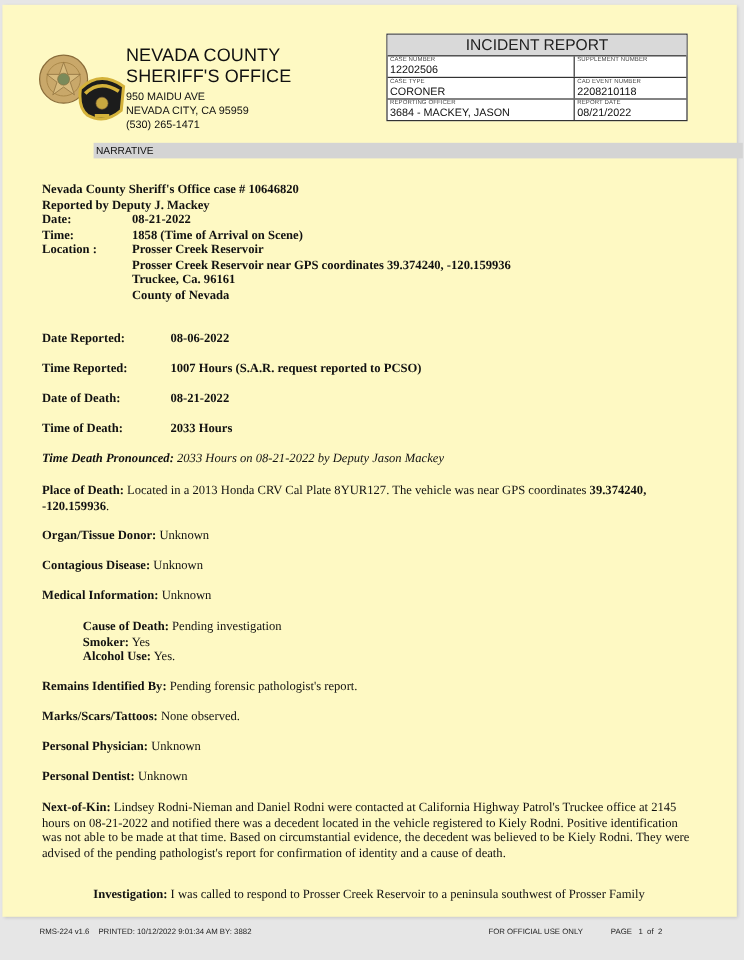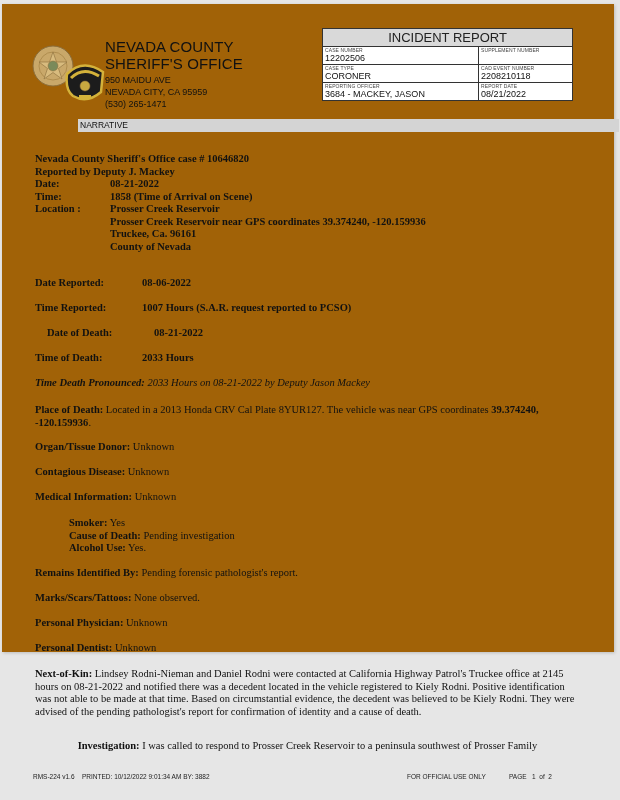--- a/index.html
+++ b/index.html
@@ -4,22 +4,22 @@
 <style>
   html, body { margin: 0; padding: 0; }
   body {
     width: 620px; height: 800px; overflow: hidden;
     background: #e6e6e6;
     font-family: "Liberation Serif", serif;
     color: #111;
     position: relative;
   }
   .page {
-    position: absolute; left: 2px; top: 4px; width: 612px; height: 648px;
-    background: #a16207;
+    position: absolute; left: 2px; top: 4px; width: 612px; height: 760px;
+    background: #fef9c3;
     box-shadow: 1px 1px 3px rgba(0,0,0,0.18);
   }
   .sans { font-family: "Liberation Sans", sans-serif; }
   .logo { position: absolute; left: 29px; top: 40px; width: 78px; height: 60px; }
   .agency { position: absolute; left: 103px; top: 34px; }
   .agency .name { font-size: 15px; line-height: 17px; color: #111; letter-spacing: 0.1px; }
   .agency .addr { font-size: 9px; line-height: 12px; margin-top: 2px; }
 
   .incident {
     position: absolute; left: 320px; top: 24px; width: 249px;
@@ -144,21 +144,21 @@
   </div>
 
   <div class="kv" style="top:273px;">
     <span class="k">Date Reported:</span>
     <span class="v">08-06-2022</span>
   </div>
   <div class="kv" style="top:298px;">
     <span class="k">Time Reported:</span>
     <span class="v">1007 Hours (S.A.R. request reported to PCSO)</span>
   </div>
-  <div class="kv" style="top:323px;margin-left:12px;">
+  <div class="kv" style="top:323px;">
     <span class="k">Date of Death:</span>
     <span class="v">08-21-2022</span>
   </div>
   <div class="kv" style="top:348px;">
     <span class="k">Time of Death:</span>
     <span class="v">2033 Hours</span>
   </div>
 
   <div class="para" style="top:373px;font-style:italic;">
     <span class="b">Time Death Pronounced:</span><span> 2033 Hours on 08-21-2022 by Deputy Jason Mackey</span>
@@ -170,22 +170,22 @@
     <span class="b">Organ/Tissue Donor:</span><span> Unknown</span>
   </div>
   <div class="para" style="top:462px;">
     <span class="b">Contagious Disease:</span><span> Unknown</span>
   </div>
   <div class="para" style="top:487px;">
     <span class="b">Medical Information:</span><span> Unknown</span>
   </div>
 
   <div class="indent" style="top:513px;">
+    <div><span class="b">Cause of Death:</span><span> Pending investigation</span></div>
     <div><span class="b">Smoker:</span><span> Yes</span></div>
-    <div><span class="b">Cause of Death:</span><span> Pending investigation</span></div>
     <div><span class="b">Alcohol Use:</span><span> Yes.</span></div>
   </div>
 
   <div class="para" style="top:563px;">
     <span class="b">Remains Identified By:</span><span> Pending forensic pathologist's report.</span>
   </div>
   <div class="para" style="top:588px;">
     <span class="b">Marks/Scars/Tattoos:</span><span> None observed.</span>
   </div>
   <div class="para" style="top:613px;">

